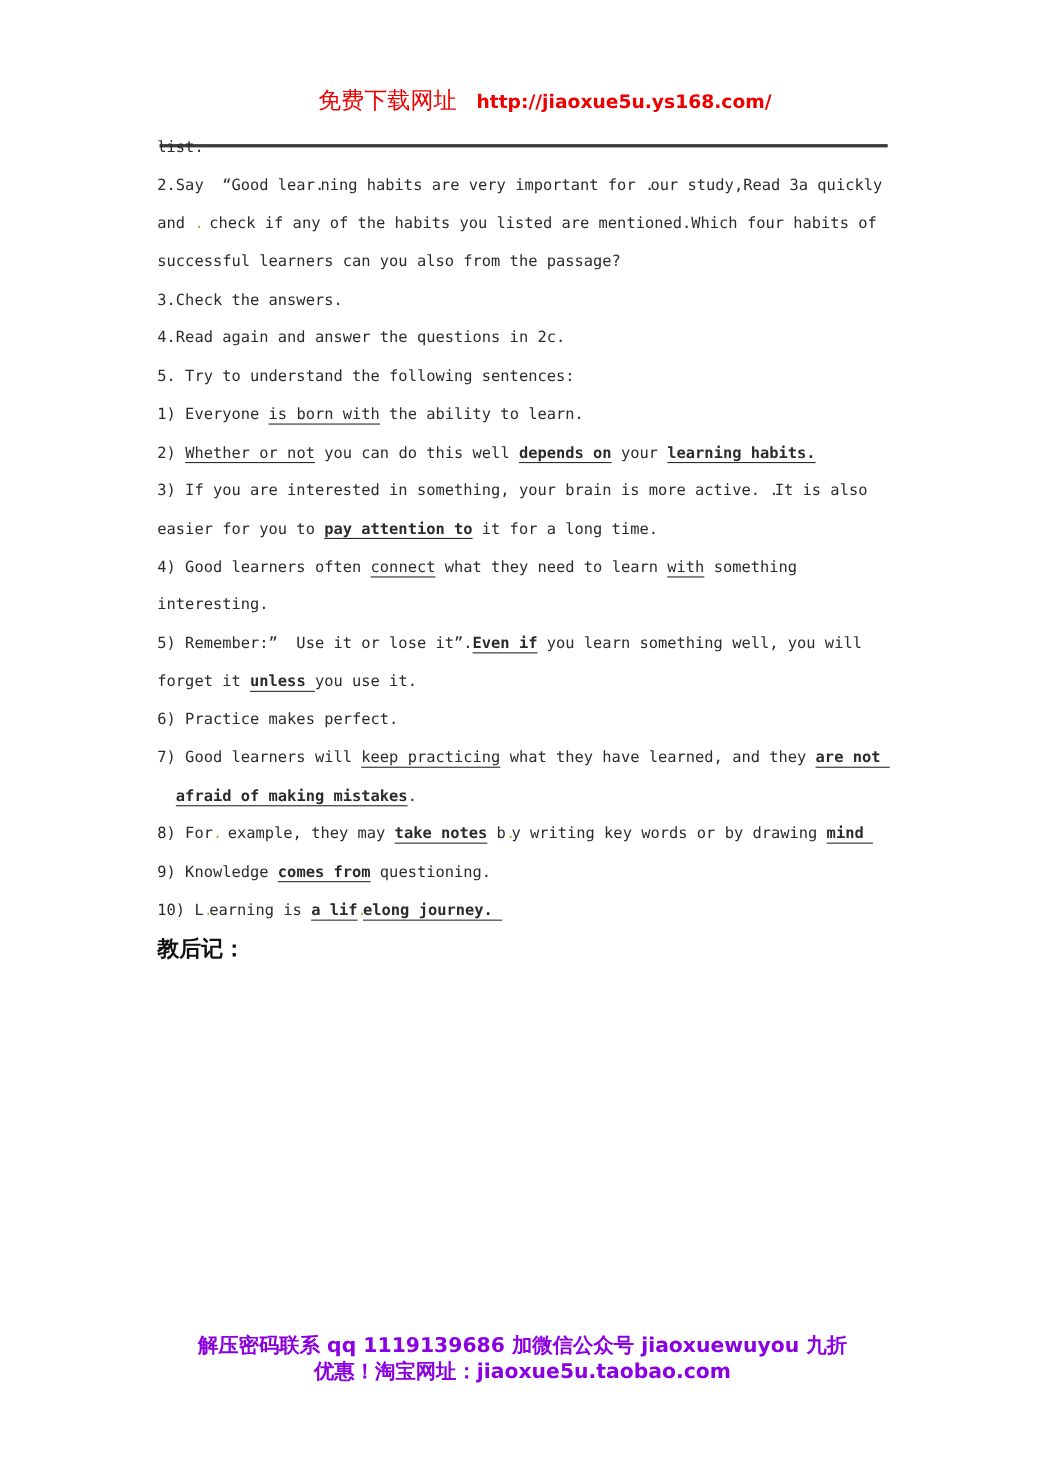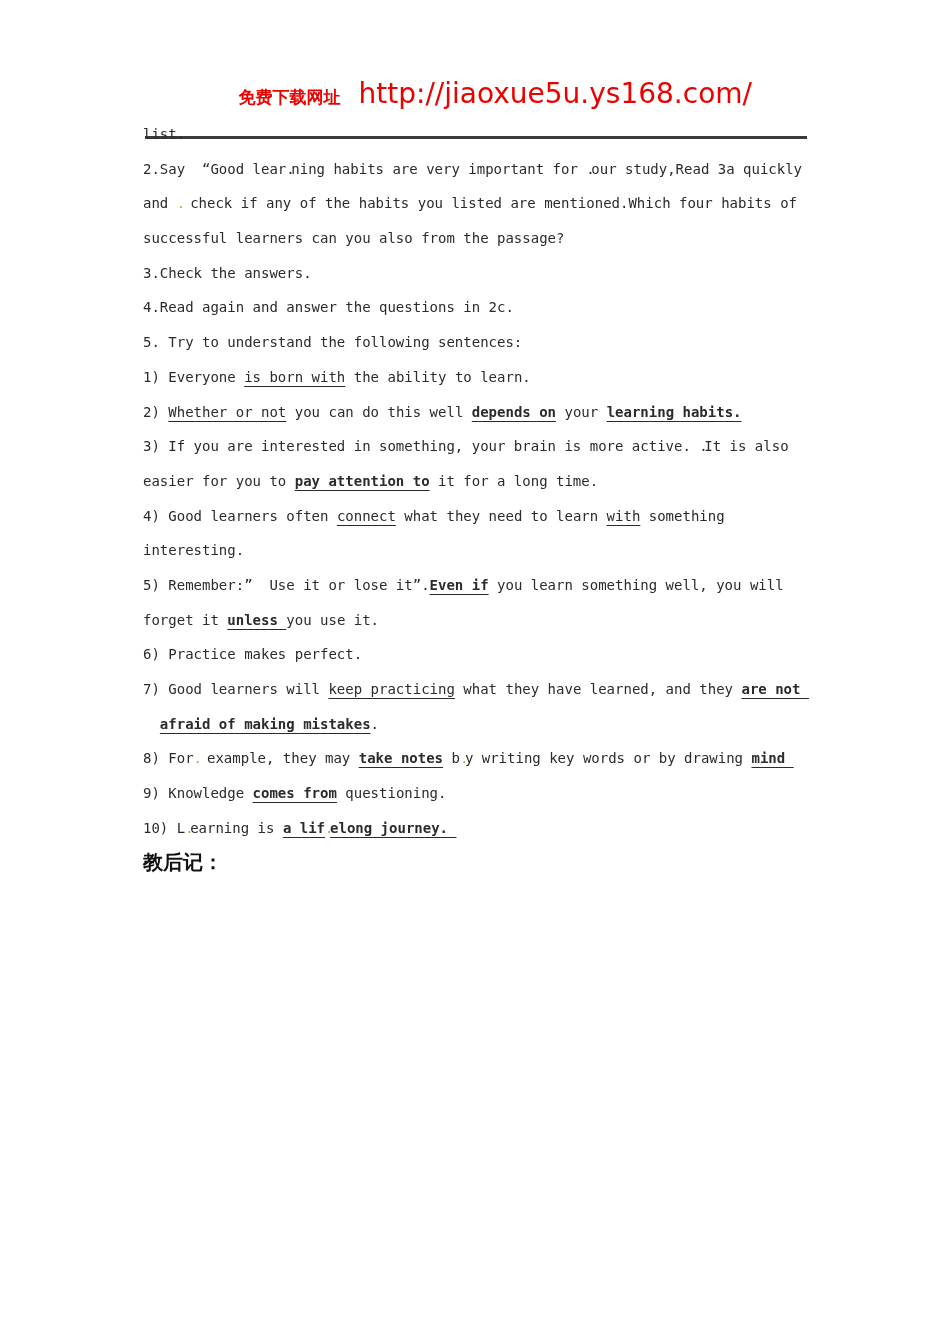--- a/index.html
+++ b/index.html
@@ -22,29 +22,29 @@
   .header{
     position:absolute;
     top:58px;left:145px;width:662px;
     text-align:center;
     border-bottom:3px solid var(--rule);
     padding-bottom:7px;
     white-space:pre;
   }
   .h-label{
     font-family:"DejaVu Sans", "Liberation Sans", sans-serif;
-    font-weight:bold;
-    font-size:17px;
+    font-weight:normal;
+    font-size:21px;
     color:var(--red);
     vertical-align:baseline;
   }
   .h-url{
     font-family:"DejaVu Sans", "Liberation Sans", sans-serif;
-    font-weight:normal;
-    font-size:28px;
+    font-weight:bold;
+    font-size:17px;
     color:var(--red);
     margin-left:18px;
     vertical-align:baseline;
   }
   
   .doc{
     position:absolute;
     top:117px;left:143px;width:690px;
     color:var(--ink);
     font-size:14px;
@@ -113,14 +113,18 @@
       <div class="line"><span class="">forget it </span><span class="b u ">unless </span><span class="">you use it.</span></div>
       <div class="line"><span class="">6) Practice makes perfect.</span></div>
       <div class="line"><span class="">7) Good learners will </span><span class="u ">keep practicing</span><span class=""> what they have learned, and they </span><span class="b u ">are not </span></div>
       <div class="line"><span class="">  </span><span class="b u ">afraid of making mistakes</span><span class="">.</span></div>
       <div class="line"><span class="">8) For</span><span class="adot olive">.</span><span class=""> example, they may </span><span class="b u ">take notes</span><span class=""> b</span><span class="adot olive">.</span><span class="">y writing key words or by drawing </span><span class="b u ">mind </span></div>
       <div class="line"><span class="">9) Knowledge </span><span class="b u ">comes from</span><span class=""> questioning.</span></div>
       <div class="line"><span class="">10) L</span><span class="adot olive">.</span><span class="">earning is </span><span class="b u ">a lif</span><span class="adot olive">.</span><span class="b u ">elong journey. </span></div>
       <div class="line"><span class="cn">教后记：</span></div>
     </div>
 
+  <div class="footer">
+    <div class="f-line">解压密码联系 qq 1119139686  加微信公众号 jiaoxuewuyou  九折</div>
+    <div class="f-line">优惠！淘宝网址：jiaoxue5u.taobao.com</div>
+  </div>
 
 </div>
 
 </body></html>

